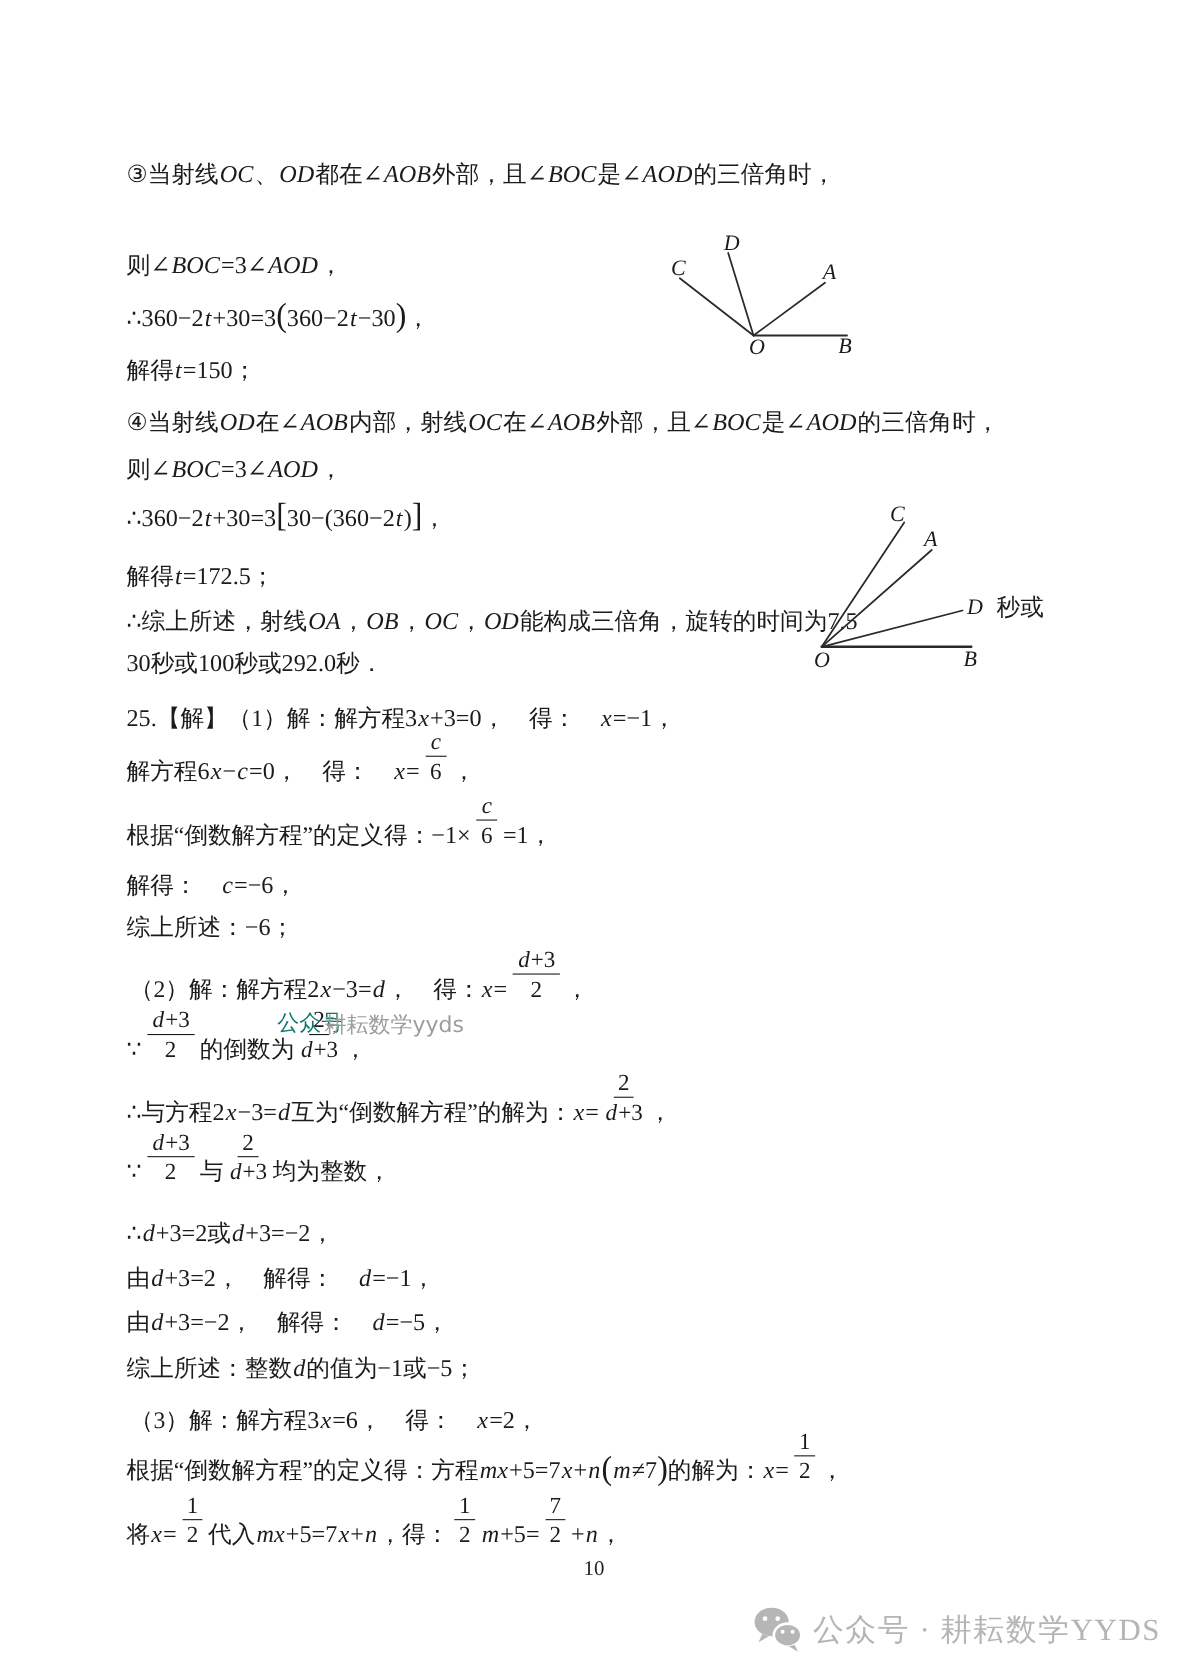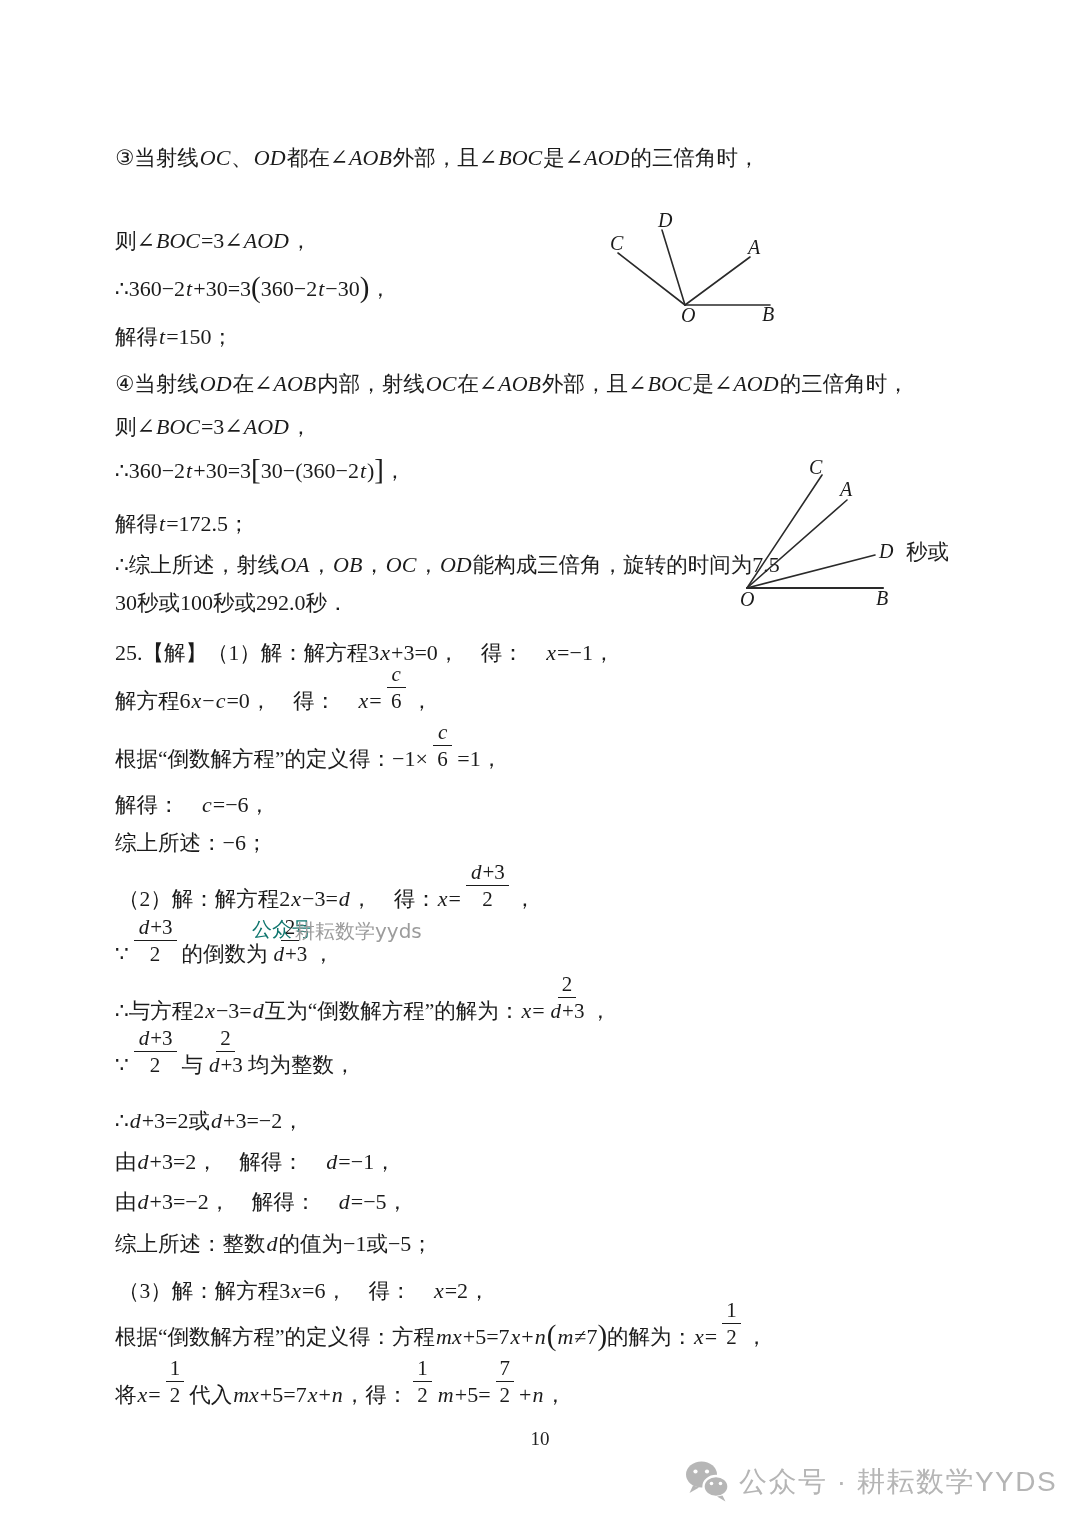--- a/index.html
+++ b/index.html
@@ -21,24 +21,24 @@
   .frac .num,.frac .den{display:flex;align-items:baseline;justify-content:center;}
   .frac .num{border-bottom:1.5px solid #1b1b1b;padding:0 4px 2px;}
   .frac .den{padding-top:2px;}
   .frac .seg-m{font-size:21px;}
   .frac .seg-r{font-size:21px;}
   .fig{position:absolute;}
   .fig text{font-family:"Liberation Serif","DejaVu Serif",serif;font-style:italic;font-size:20px;fill:#1b1b1b;}
   .cont-word{position:absolute;font-size:21.5px;color:#1b1b1b;}
   .inline-wm{position:absolute;font-family:"DejaVu Sans","Liberation Sans",sans-serif;font-size:20px;color:#0f766e;white-space:pre;}
   .inline-wm.p2{color:#9c9c9c;}
-  .page-number{position:absolute;left:505px;top:1416px;width:70px;text-align:center;font-size:19px;color:#222;margin-top:12px;}
+  .page-number{position:absolute;left:505px;top:1416px;width:70px;text-align:center;font-size:19px;color:#222;}
   .footer-wm{position:absolute;left:684px;top:1460px;display:flex;align-items:center;gap:9px;}
   .footer-wm .label{
-    font-family:Liberation Sans, sans-serif;font-size:28px;
+    font-family:Liberation Serif, serif;font-size:28px;
     color:#b5b5b5;letter-spacing:1.5px;white-space:pre;
   }
 </style>
 </head>
 <body>
 
 <div class="page">
 
   <div class="line" style="left:115px;top:107px"><span class="seg seg-c">③当射线</span><span class="seg seg-m">OC</span><span class="seg seg-c">、</span><span class="seg seg-m">OD</span><span class="seg seg-c">都在</span><span class="seg seg-r">∠</span><span class="seg seg-m">AOB</span><span class="seg seg-c">外部，且</span><span class="seg seg-r">∠</span><span class="seg seg-m">BOC</span><span class="seg seg-c">是</span><span class="seg seg-r">∠</span><span class="seg seg-m">AOD</span><span class="seg seg-c">的三倍角时，</span></div>
   <div class="line" style="left:115px;top:190px"><span class="seg seg-c">则</span><span class="seg seg-r">∠</span><span class="seg seg-m">BOC</span><span class="seg seg-r">=3∠</span><span class="seg seg-m">AOD</span><span class="seg seg-c">，</span></div>

